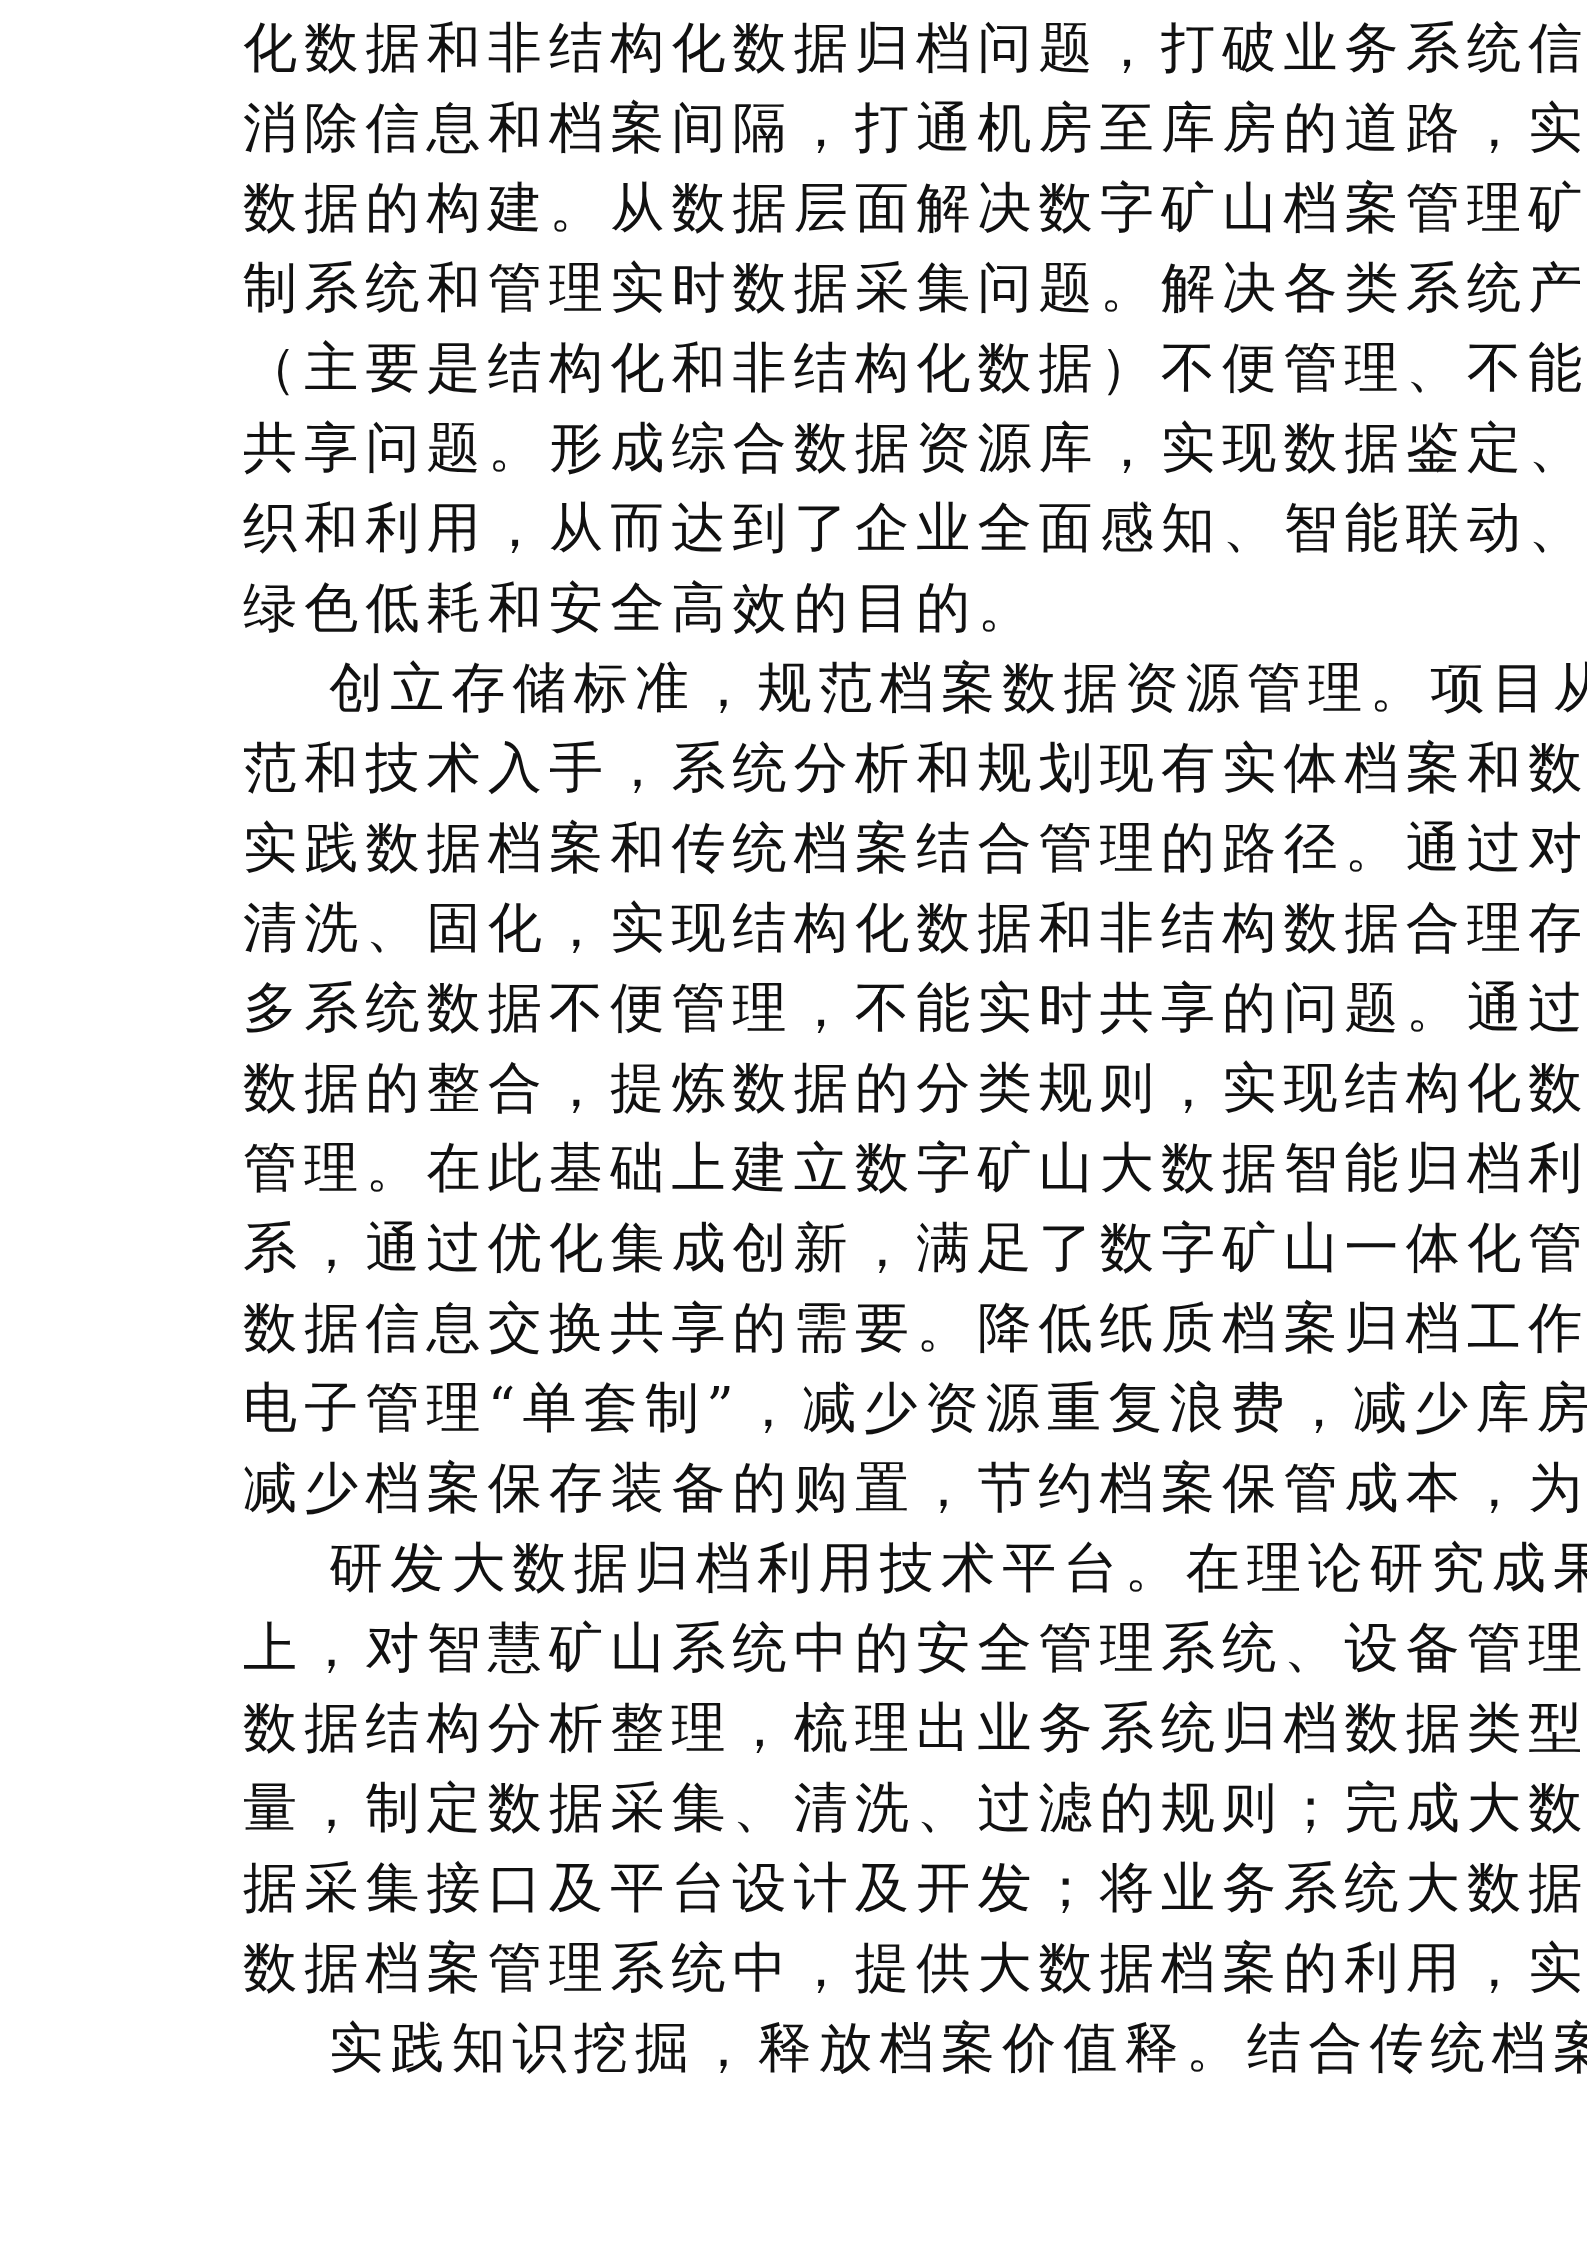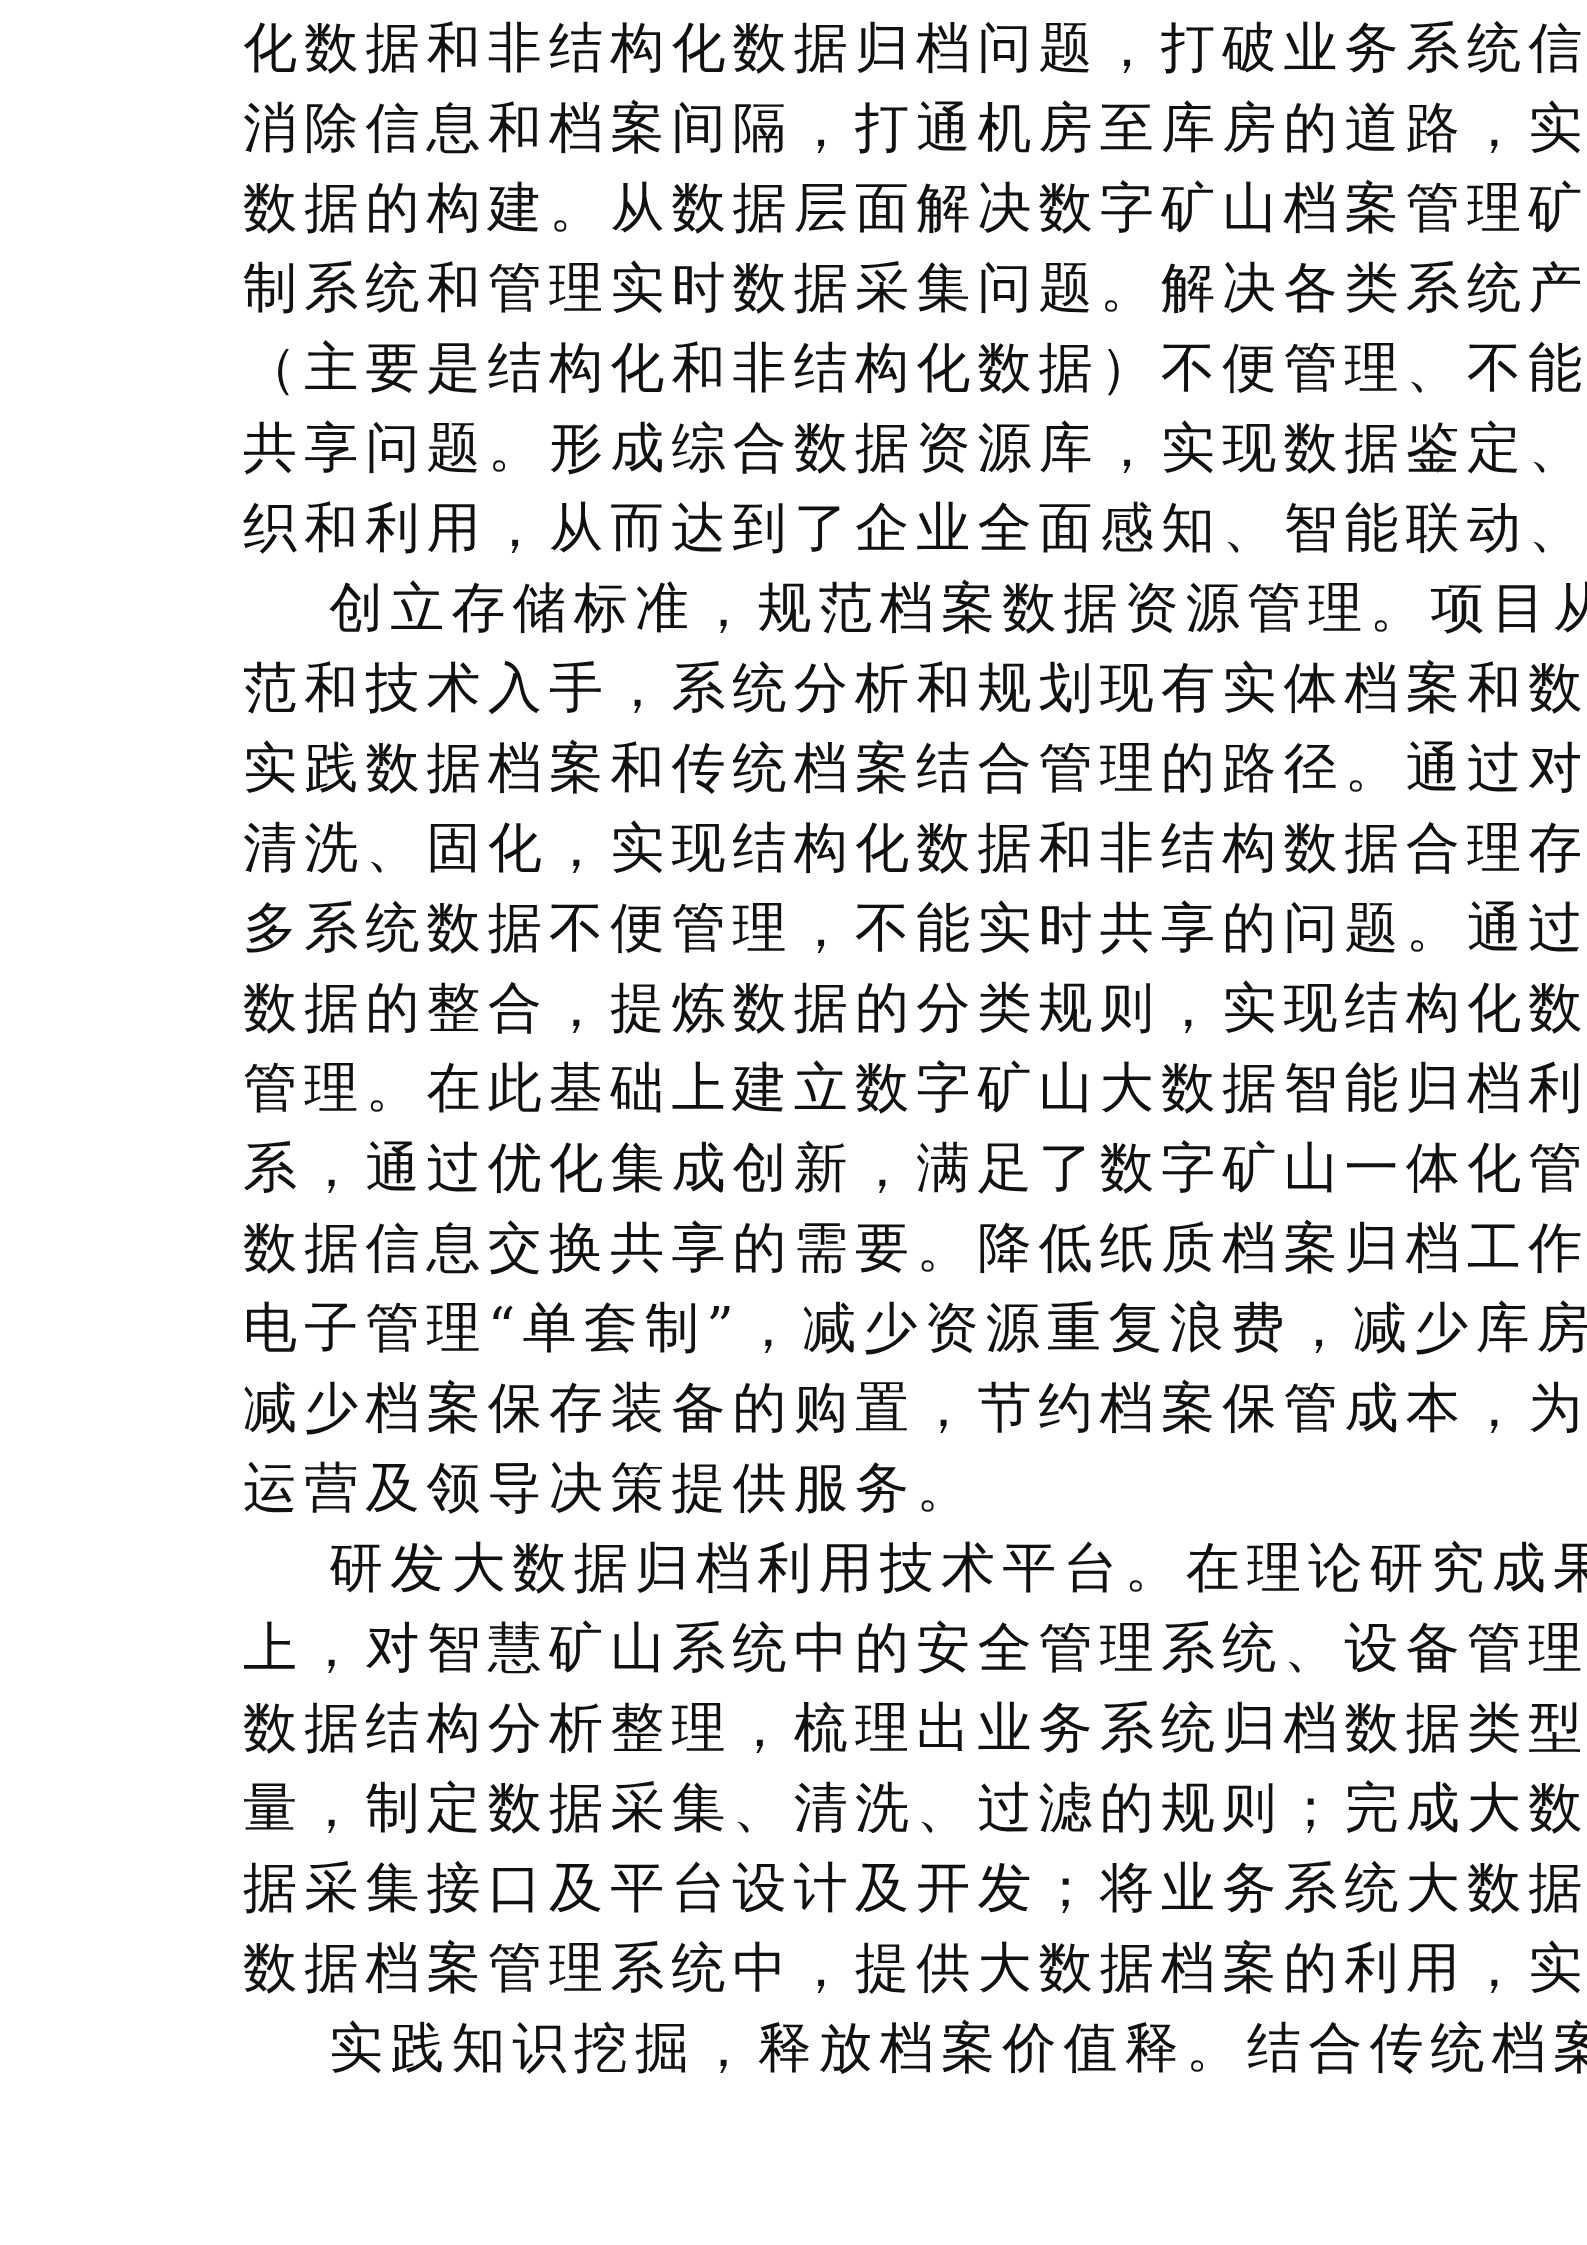--- a/index.html
+++ b/index.html
@@ -37,35 +37,35 @@
 
 <div class="page">
   <div>
     <div class="line">化数据和非结构化数据归档问题，打破业务系统信息孤岛，</div>
     <div class="line">消除信息和档案间隔，打通机房至库房的道路，实现档案大</div>
     <div class="line">数据的构建。从数据层面解决数字矿山档案管理矿井生产控</div>
     <div class="line">制系统和管理实时数据采集问题。解决各类系统产生的数据</div>
     <div class="line">（主要是结构化和非结构化数据）不便管理、不能实现实时</div>
     <div class="line">共享问题。形成综合数据资源库，实现数据鉴定、管理、组</div>
     <div class="line">织和利用，从而达到了企业全面感知、智能联动、精益管控、</div>
+    <div class="line">绿色低耗和安全高效的目的。</div>
   </div>
 
   <div>
     <div class="line indent">创立存储标准，规范档案数据资源管理。项目从现有规</div>
     <div class="line">范和技术入手，系统分析和规划现有实体档案和数据档案，</div>
     <div class="line">实践数据档案和传统档案结合管理的路径。通过对数据进行</div>
     <div class="line">清洗、固化，实现结构化数据和非结构数据合理存储，解决</div>
     <div class="line">多系统数据不便管理，不能实时共享的问题。通过对结构化</div>
     <div class="line">数据的整合，提炼数据的分类规则，实现结构化数据的有效</div>
     <div class="line">管理。在此基础上建立数字矿山大数据智能归档利用管理体</div>
     <div class="line">系，通过优化集成创新，满足了数字矿山一体化管理平台的</div>
     <div class="line">数据信息交换共享的需要。降低纸质档案归档工作量，实现</div>
     <div class="line">电子管理“单套制”，减少资源重复浪费，减少库房面积、</div>
     <div class="line">减少档案保存装备的购置，节约档案保管成本，为企业生产</div>
-    <div class="line">运营及领导决策提供服务。</div>
   </div>
 
   <div>
     <div class="line indent">研发大数据归档利用技术平台。在理论研究成果的基础</div>
     <div class="line">上，对智慧矿山系统中的安全管理系统、设备管理系统进行</div>
     <div class="line">数据结构分析整理，梳理出业务系统归档数据类型和数据</div>
     <div class="line">量，制定数据采集、清洗、过滤的规则；完成大数据归档数</div>
     <div class="line">据采集接口及平台设计及开发；将业务系统大数据导入到大</div>
     <div class="line">数据档案管理系统中，提供大数据档案的利用，实现大数据</div>
   </div>

